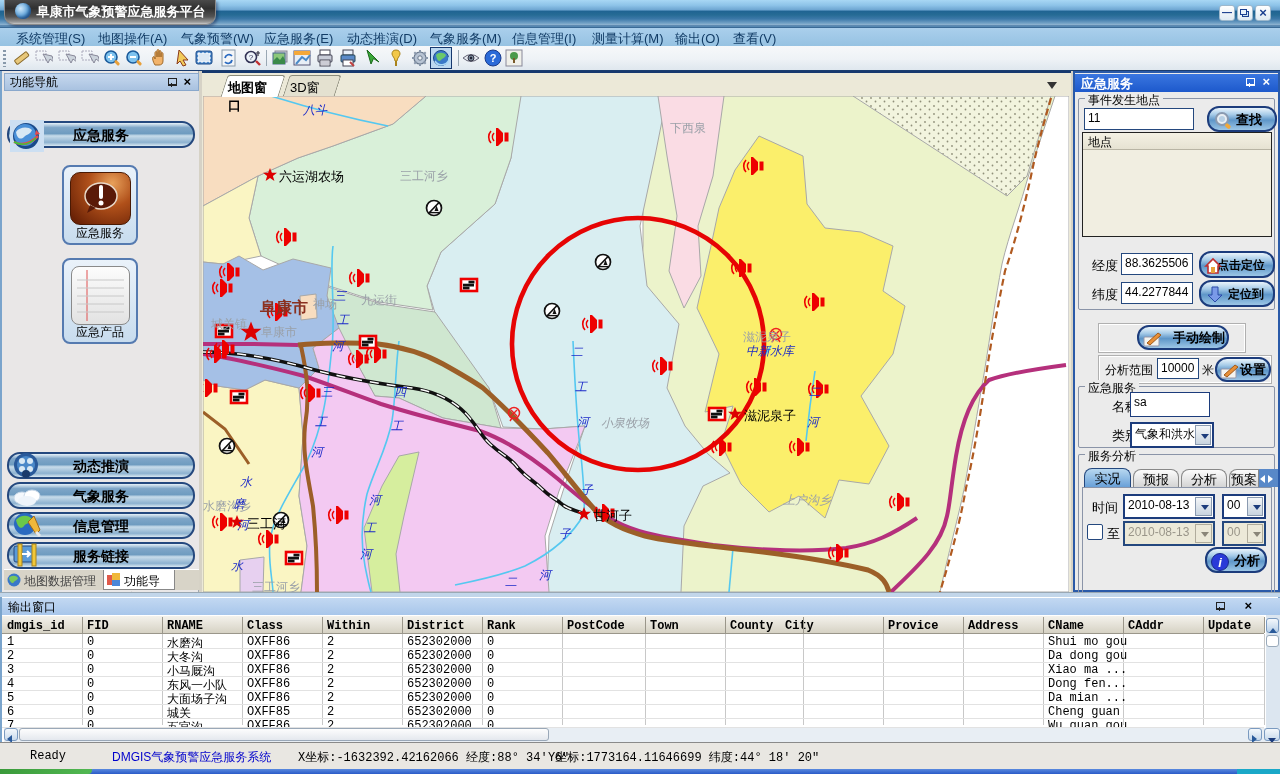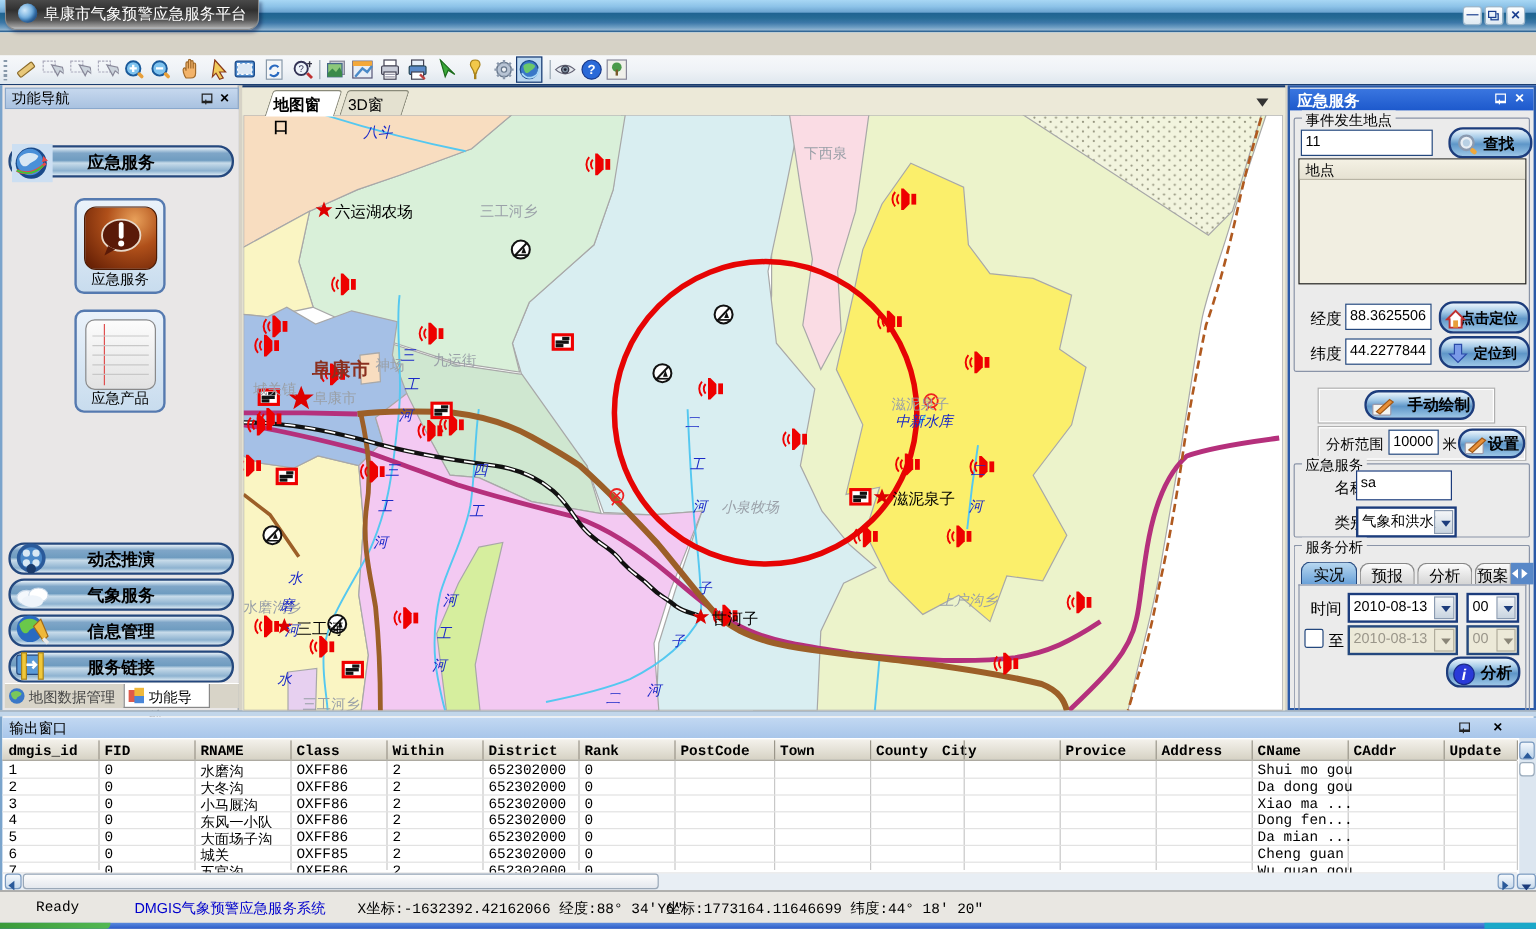--- a/index.html
+++ b/index.html
@@ -3,21 +3,21 @@
 <style>
 *{margin:0;padding:0;box-sizing:border-box}
 html,body{width:1280px;height:774px;overflow:hidden;font-family:"Liberation Sans",sans-serif}
 .abs{position:absolute}
 #app{position:absolute;left:0;top:0;width:1280px;height:774px;background:#d6d2c6}
 
 #titlebar{left:0;top:0;width:1280px;height:27px;
  background:linear-gradient(180deg,#a8d7f4 0%,#8dc3e8 20%,#6ba3cf 38%,#1f6392 40%,#266b95 55%,#3c78a8 70%,#6f9fc4 85%,#8fb3d0 92%,#2a6090 97%,#9dc6e6 100%)}
 #titlepill{left:4px;top:0;width:212px;height:25px;border-radius:0 0 10px 10px;border:1px solid #8a8a8a;border-top:none;
  background:linear-gradient(180deg,#4a4a4a 0%,#303030 35%,#555 70%,#9a9a9a 92%,#c8c8c8 100%);
- color:#fff;font-size:13px;font-weight:normal;line-height:24px;text-align:center;box-shadow:2px 2px 3px rgba(0,0,40,.35)}
+ color:#fff;font-size:13px;font-weight:bold;line-height:24px;text-align:center;box-shadow:2px 2px 3px rgba(0,0,40,.35)}
 .winbtn{top:5px;width:16px;height:16px;border-radius:3px;background:linear-gradient(180deg,#fff,#dfeaf2);border:1px solid #9db8cc;color:#1a3f8f;font-size:10px;font-weight:bold;text-align:center;line-height:14px}
 
 #menubar{left:0;top:27px;width:1280px;height:19px;background:linear-gradient(180deg,#aacfec,#96c2e2);border-top:1px solid #3a6a96;color:#123c66;font-size:13px}
 #menubar span{position:absolute;top:2px;white-space:nowrap}
 
 #toolbar{left:0;top:46px;width:1280px;height:25px;background:linear-gradient(180deg,#f6f8fa 0%,#eef2f6 55%,#dfe7ee 100%);border-bottom:1px solid #1b3d6f}
 .tbi{position:absolute;top:3px;width:18px;height:18px}
 .tbsep{position:absolute;top:4px;width:1px;height:16px;background:#9aa8b4}
 .tbgrip{position:absolute;left:3px;top:4px;width:3px;height:17px;background:repeating-linear-gradient(180deg,#8899aa 0 2px,transparent 2px 4px)}
 
@@ -73,20 +73,32 @@
 </style></head><body>
 <div id="app">
 <div class="abs" id="titlebar"></div>
 <div class="abs" id="titlepill"><span style="display:inline-block;width:16px;height:16px;border-radius:8px;background:radial-gradient(circle at 35% 35%,#cfe8fa,#5aa0d8 55%,#2a6aaa);vertical-align:-3px;margin-right:6px;box-shadow:inset -2px -2px 3px rgba(0,30,80,.5)"></span>阜康市气象预警应急服务平台</div>
 <div class="abs winbtn" style="left:1219px">—</div>
 <div class="abs winbtn" style="left:1237px">
       <span style="position:absolute;left:4px;top:5px;width:7px;height:6px;border:1px solid #1a3f8f;background:#cde4f2"></span>
       <span style="position:absolute;left:2px;top:3px;width:7px;height:6px;border:1px solid #1a3f8f;background:#e8f2fa"></span>
     </div>
 <div class="abs winbtn" style="left:1255px"><span class="xico" style="line-height:14px">×</span></div>
+<div class="abs" id="menubar">
+<span style="left:16px">系统管理(S)</span>
+      <span style="left:98px">地图操作(A)</span>
+      <span style="left:181px">气象预警(W)</span>
+      <span style="left:264px">应急服务(E)</span>
+      <span style="left:347px">动态推演(D)</span>
+      <span style="left:430px">气象服务(M)</span>
+      <span style="left:512px">信息管理(I)</span>
+      <span style="left:592px">测量计算(M)</span>
+      <span style="left:675px">输出(O)</span>
+      <span style="left:733px">查看(V)</span>
+</div>
 <div class="abs" id="toolbar">
 <div class="tbgrip"></div>
 <svg class="tbi" style="left:12px" viewBox="0 0 18 18">
         <rect x="2" y="7" width="15" height="5" rx="1" fill="#e8c87a" stroke="#8a6a2a" transform="rotate(-38 9 9)"></rect>
       </svg>
 <svg class="tbi" style="left:35px" viewBox="0 0 18 18">
         <rect x="1" y="2" width="10" height="9" fill="none" stroke="#aab" stroke-dasharray="2 1"></rect>
         <path d="M8 5l5 9 2-4 4 3-2-6z" fill="#ccd4dc" stroke="#889"></path>
       </svg>
 <svg class="tbi" style="left:58px" viewBox="0 0 18 18">

